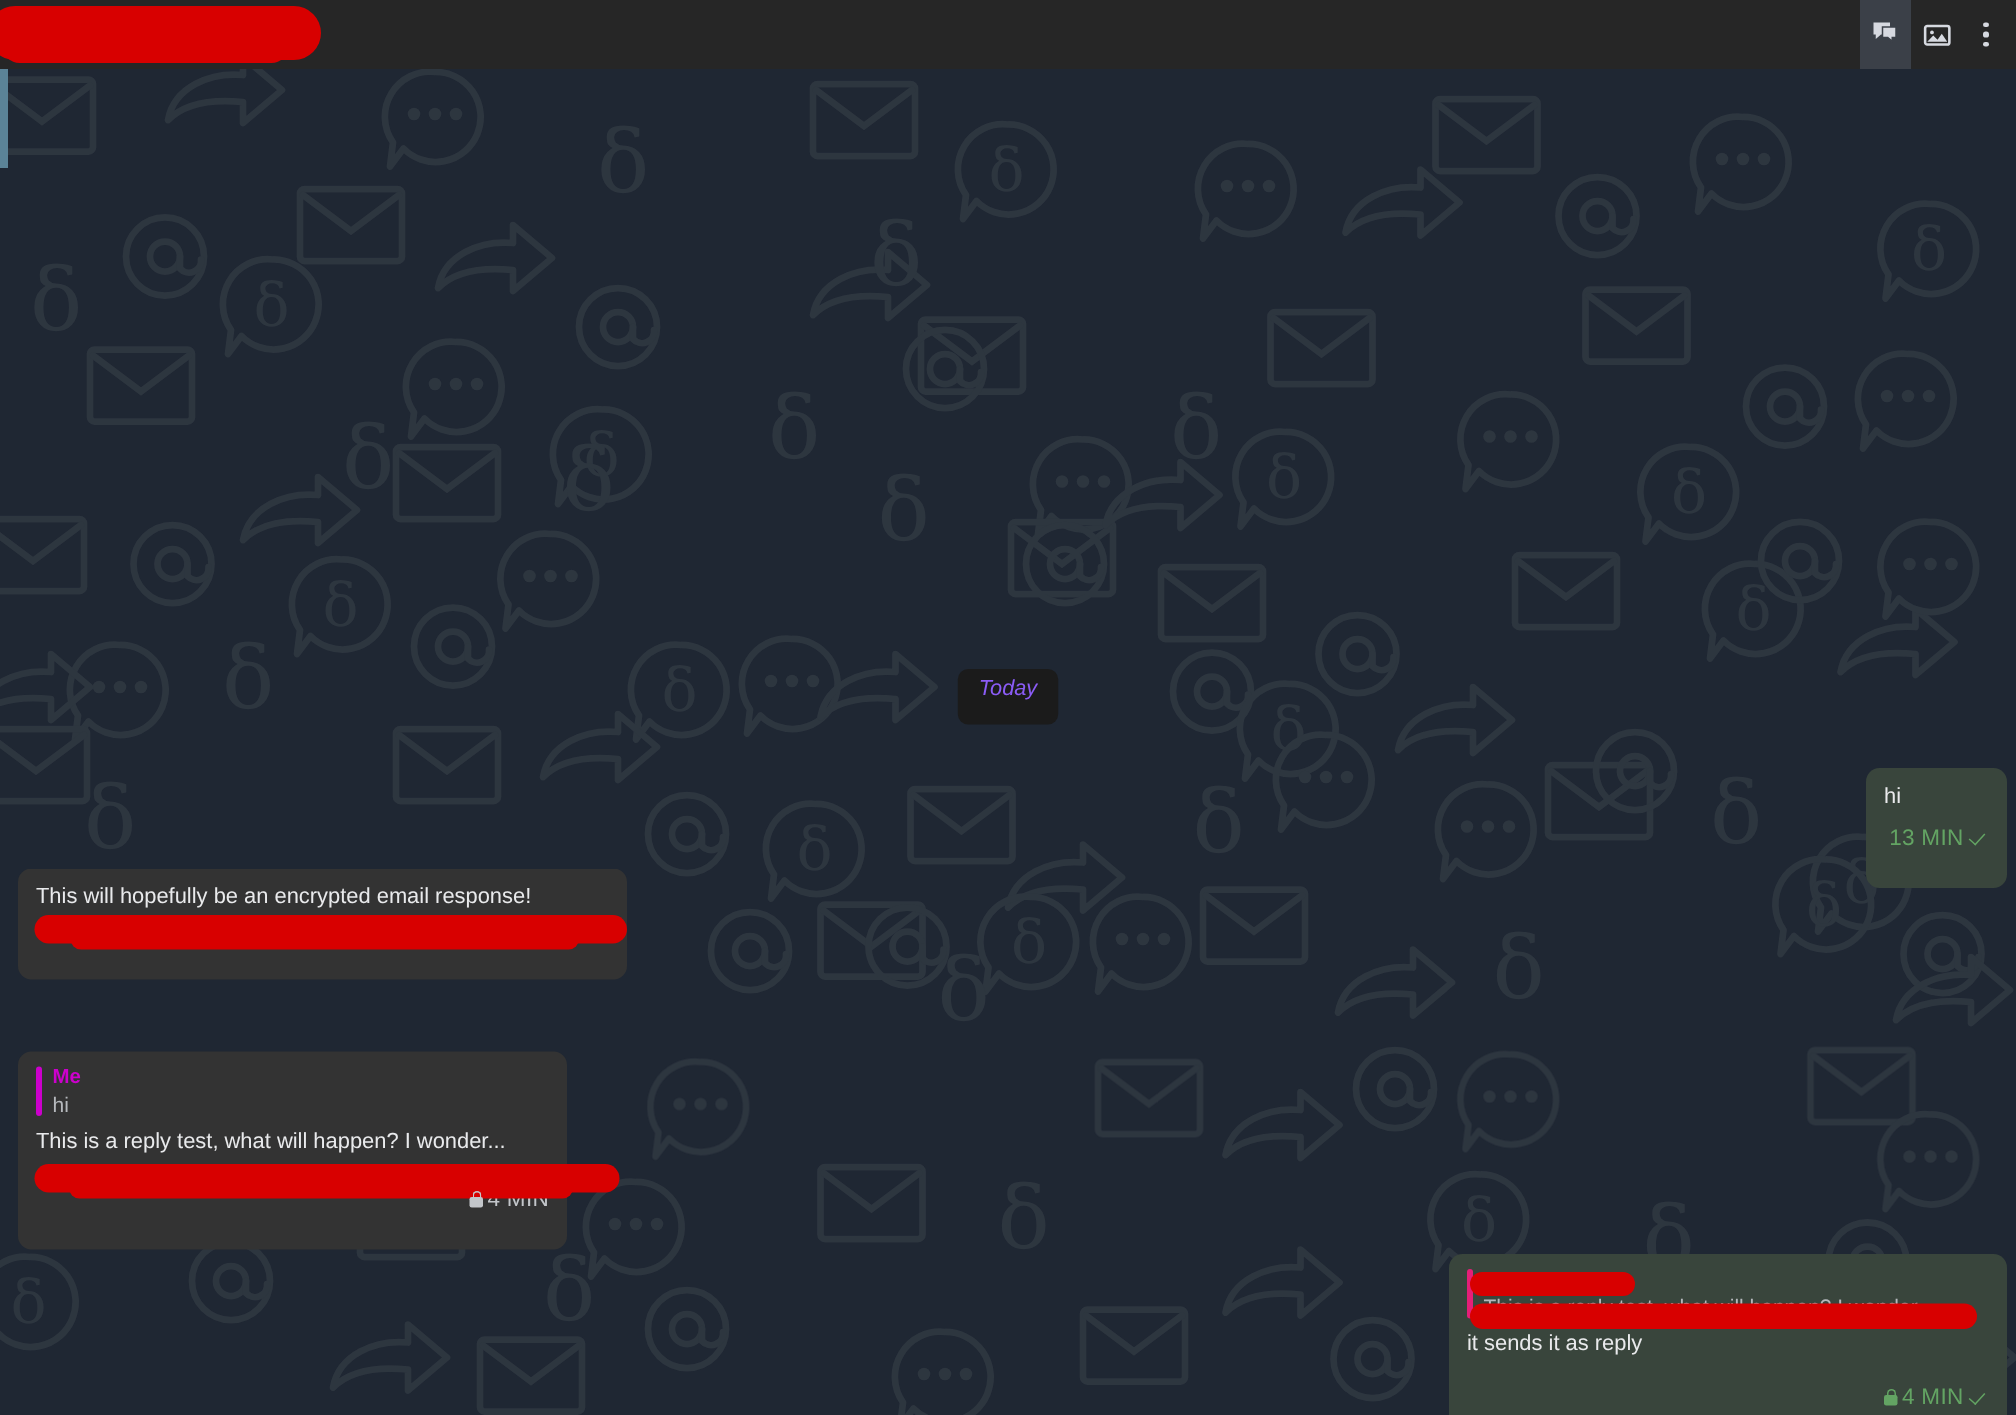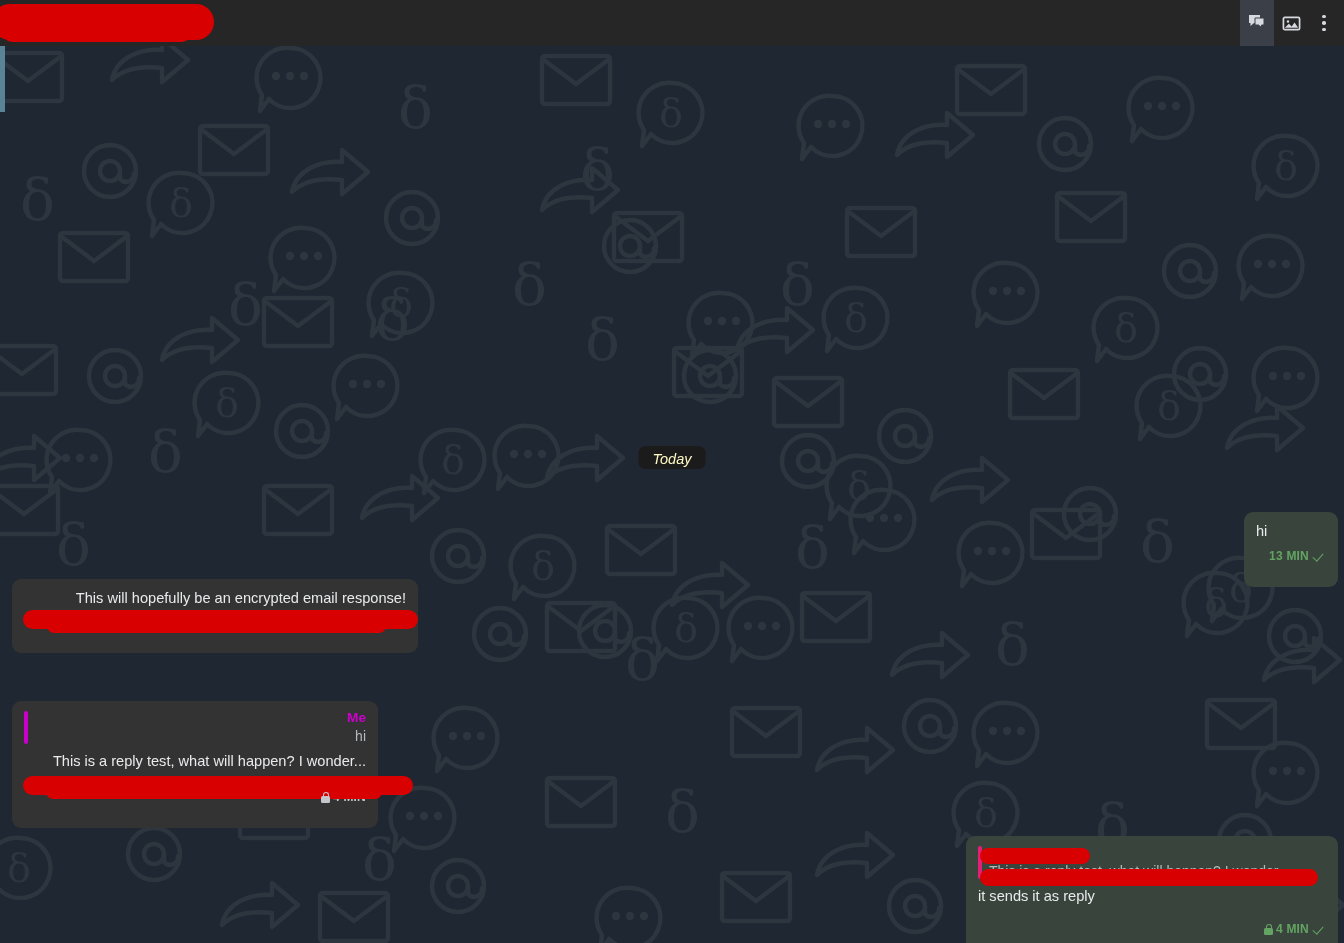--- a/index.html
+++ b/index.html
@@ -132,44 +132,43 @@
   }
   #wallpaper svg { display: block; }
 
   
   #date-pill {
     position: absolute;
     left: 50%;
     transform: translateX(-50%);
     top: 400px;
     background: #1b1b1b;
-    color: #fef9c3;
+    color: #8b5cf6;
     font-style: italic;
     font-size: 14.5px;
-    padding: 5px 14px 2px;
+    padding: 5px 14px 16px;
     border-radius: 7px;
     z-index: 10;
     white-space: nowrap;
   }
 
   
   .bubble {
     position: absolute;
     z-index: 10;
     border-radius: 9px;
     padding: 9px 12px 22px 12px;
     color: #e9eaec;
     font-size: 14.6px;
     line-height: 1.44;
   }
 
   .bubble.incoming {
     background: #333333;
     border-radius: 9px;
-    text-align: right;
   }
 
   .bubble.outgoing {
     background: #39453c;
     border-radius: 9px;
   }
 
   .bubble p { margin: 0 0 9px 0; }
   .bubble p:last-of-type { margin-bottom: 0; }
 
@@ -197,25 +196,24 @@
     font-size: 14px;
     color: #b6b9bd;
     line-height: 1.3;
   }
 
   .meta {
     display: flex;
     align-items: center;
     justify-content: flex-end;
     gap: 4px;
-    font-size: 12px;
+    font-size: 15px;
     color: #c3c6ca;
     margin-top: 6px;
     letter-spacing: .2px;
-    font-weight: bold;
   }
   .meta.green { color: #63a463; }
 
   .lock {
     display: inline-block;
     width: 9px; height: 11px;
     position: relative;
     vertical-align: -1px;
   }
   .lock::before {

